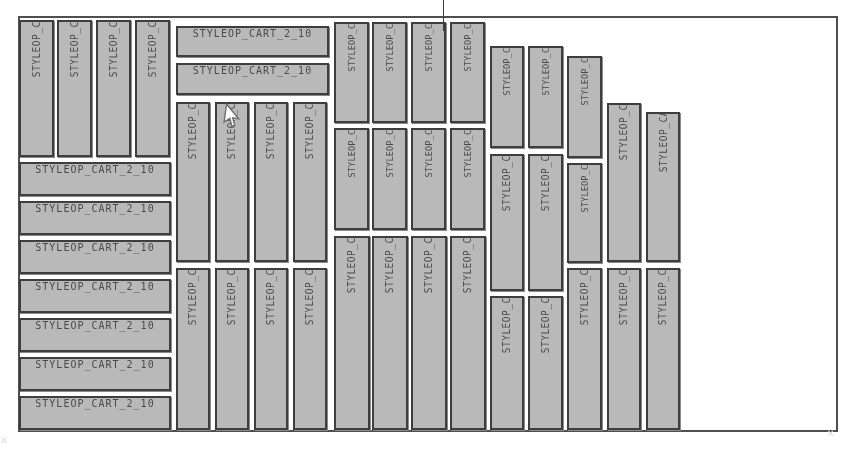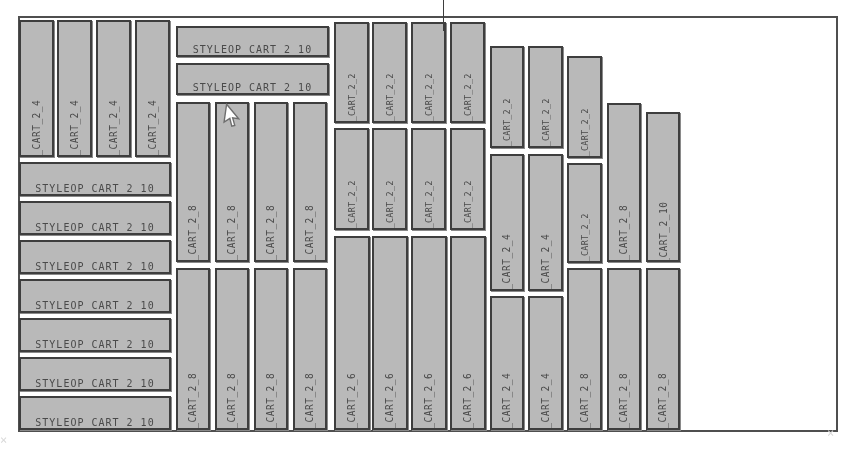--- a/index.html
+++ b/index.html
@@ -15,21 +15,21 @@
     background:#ffffff;
     border:2px solid var(--sheet-border,#4f4f4f);
     box-sizing:border-box;
   }
   .part{
     position:absolute;
     background:var(--part-fill,#b9b9b9);
     border:2px solid var(--part-border,#3e3e3e);
     box-sizing:border-box;
     display:flex;
-    align-items:flex-end;
+    align-items:flex-start;
     justify-content:center;
     overflow:hidden;
     box-shadow:1px 1px 0 #8a8a8a;
   }
   .lbl{
     color:var(--label-color,#4a4a4a);
     white-space:nowrap;
     letter-spacing:0.5px;
     font-size:9.5px;
     transform:scaleY(1.05);

